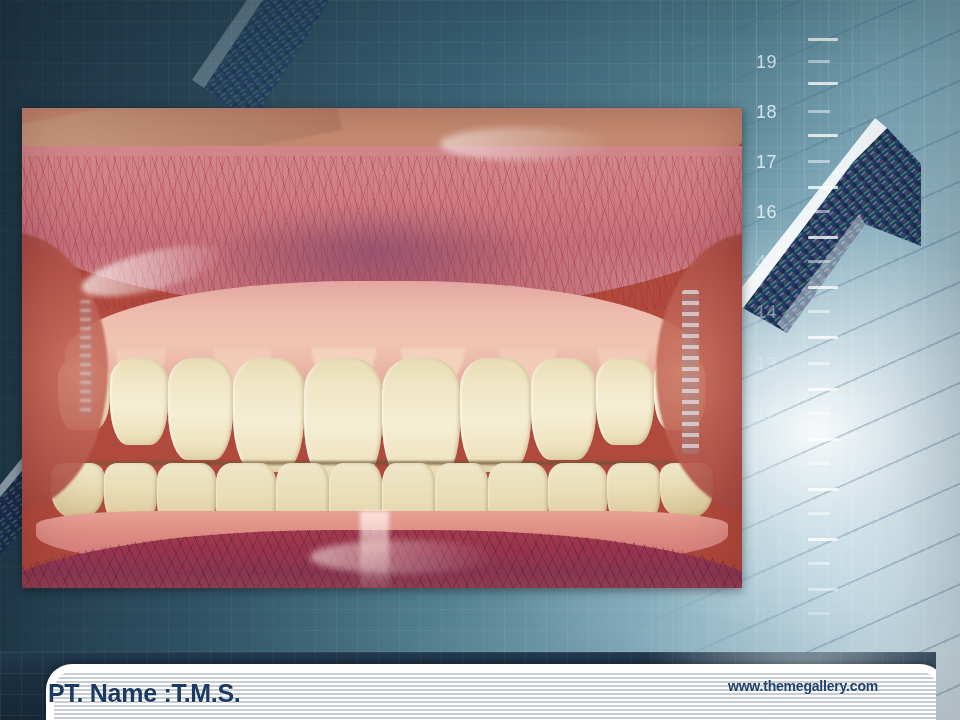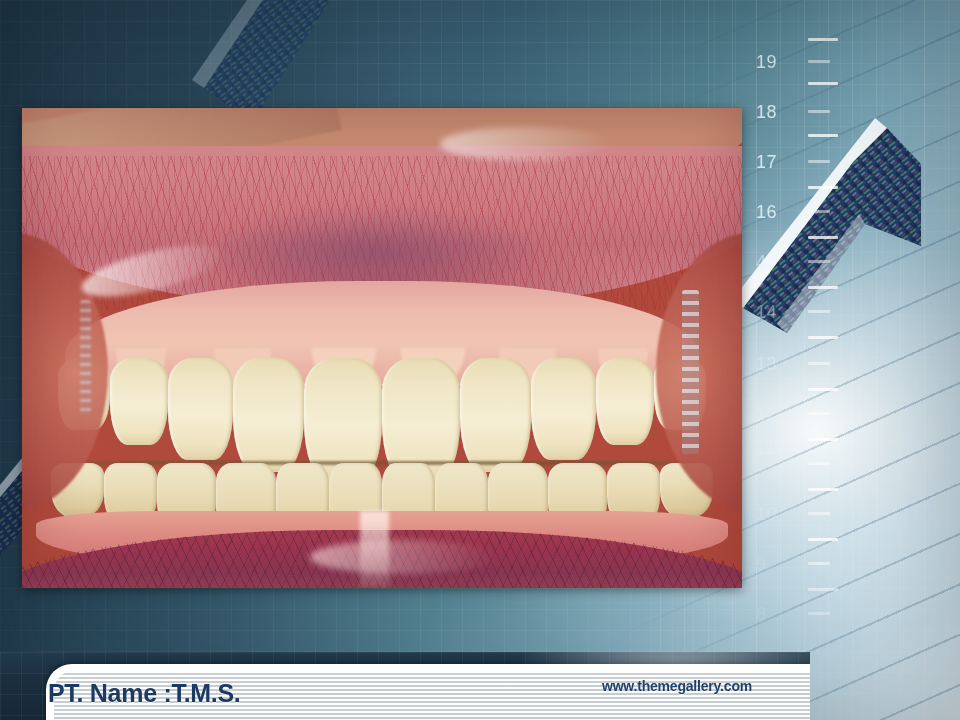--- a/index.html
+++ b/index.html
@@ -242,24 +242,23 @@
 
   
   .caption{
     position:absolute;left:190px;top:607px;
     font-size:20px;color:#ffff00;letter-spacing:.2px;white-space:nowrap;
     text-shadow:0 1px 2px rgba(0,0,0,.4);
   }
 
   
   .footer{
-    position:absolute;left:0;bottom:0;width:768px;height:68px;
+    position:absolute;left:0;bottom:0;width:936px;height:68px;
     background:linear-gradient(to bottom,#223a4e 0%,#1b2f40 35%,#162836 100%);
     overflow:hidden;
-    padding-left:42px;
   }
   .footer-grid{
     position:absolute;inset:0;
     background-image:
       linear-gradient(to right, rgba(255,255,255,.05) 1px, transparent 1px),
       linear-gradient(to bottom, rgba(255,255,255,.05) 1px, transparent 1px);
     background-size:21px 21px;
   }
   .footer-glow{
     position:absolute;right:-40px;top:-60px;width:340px;height:160px;

